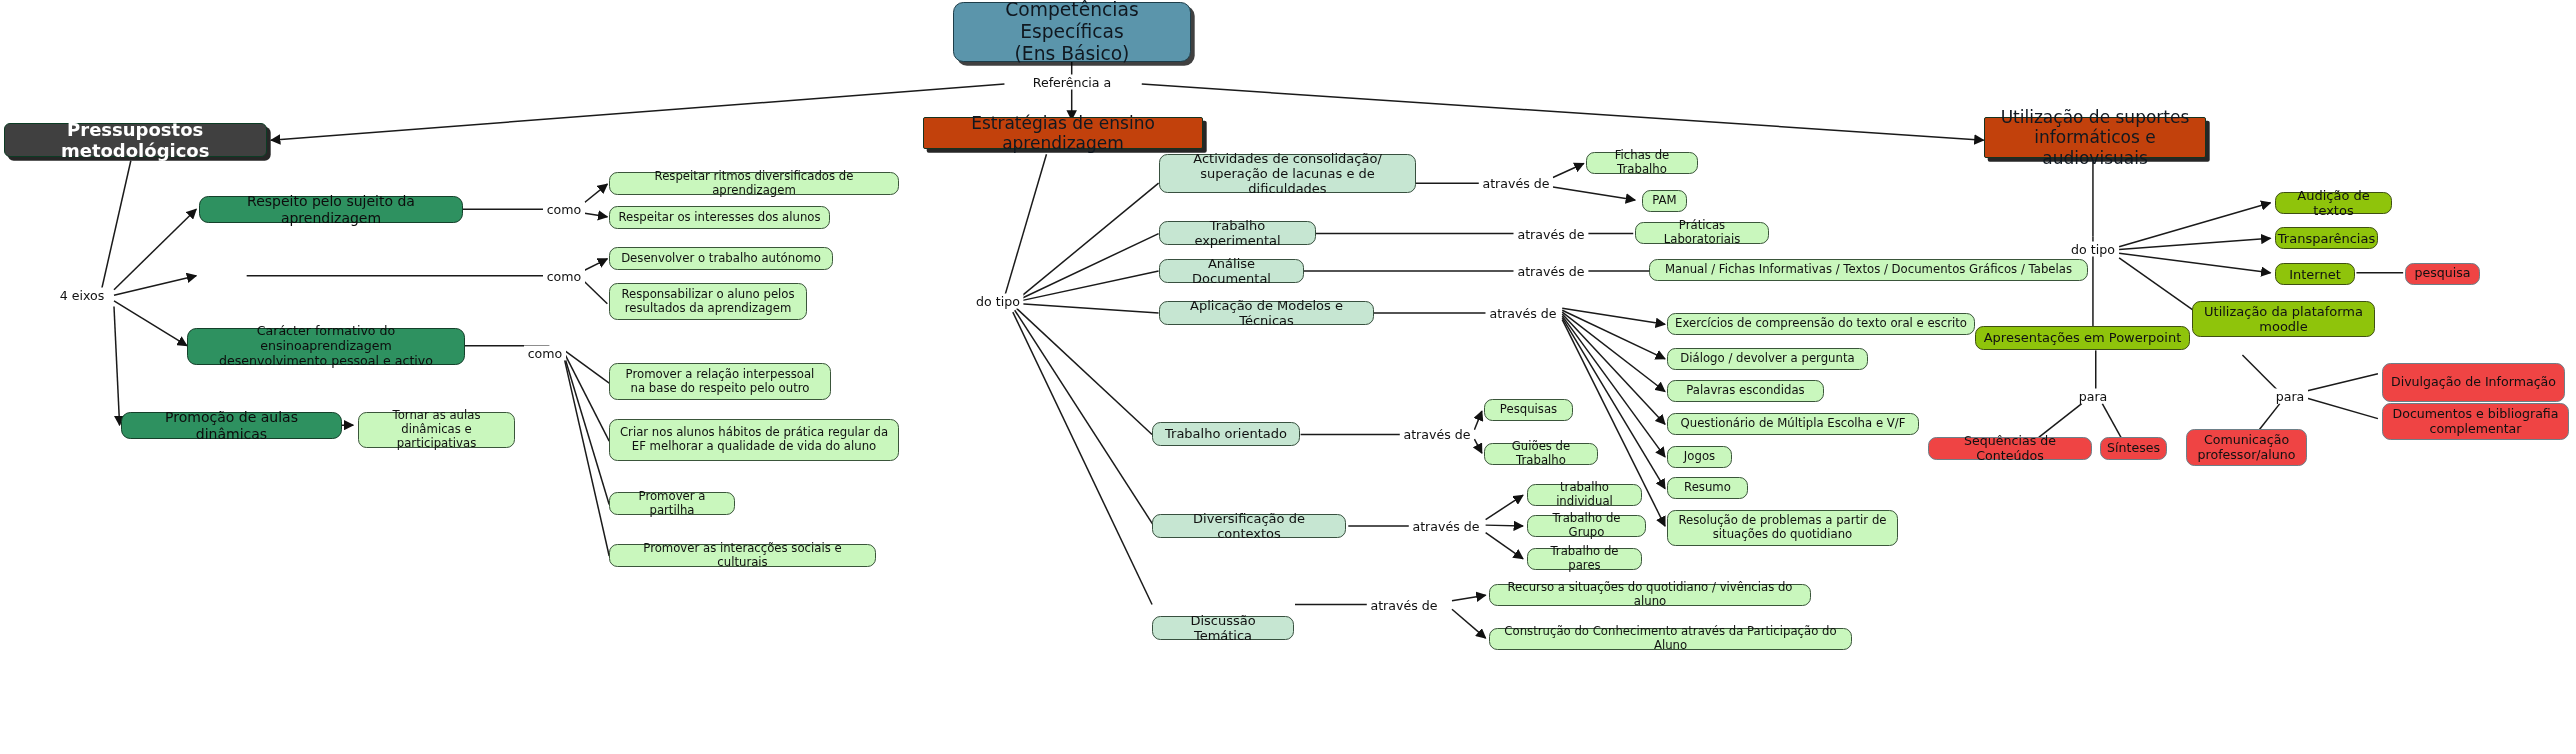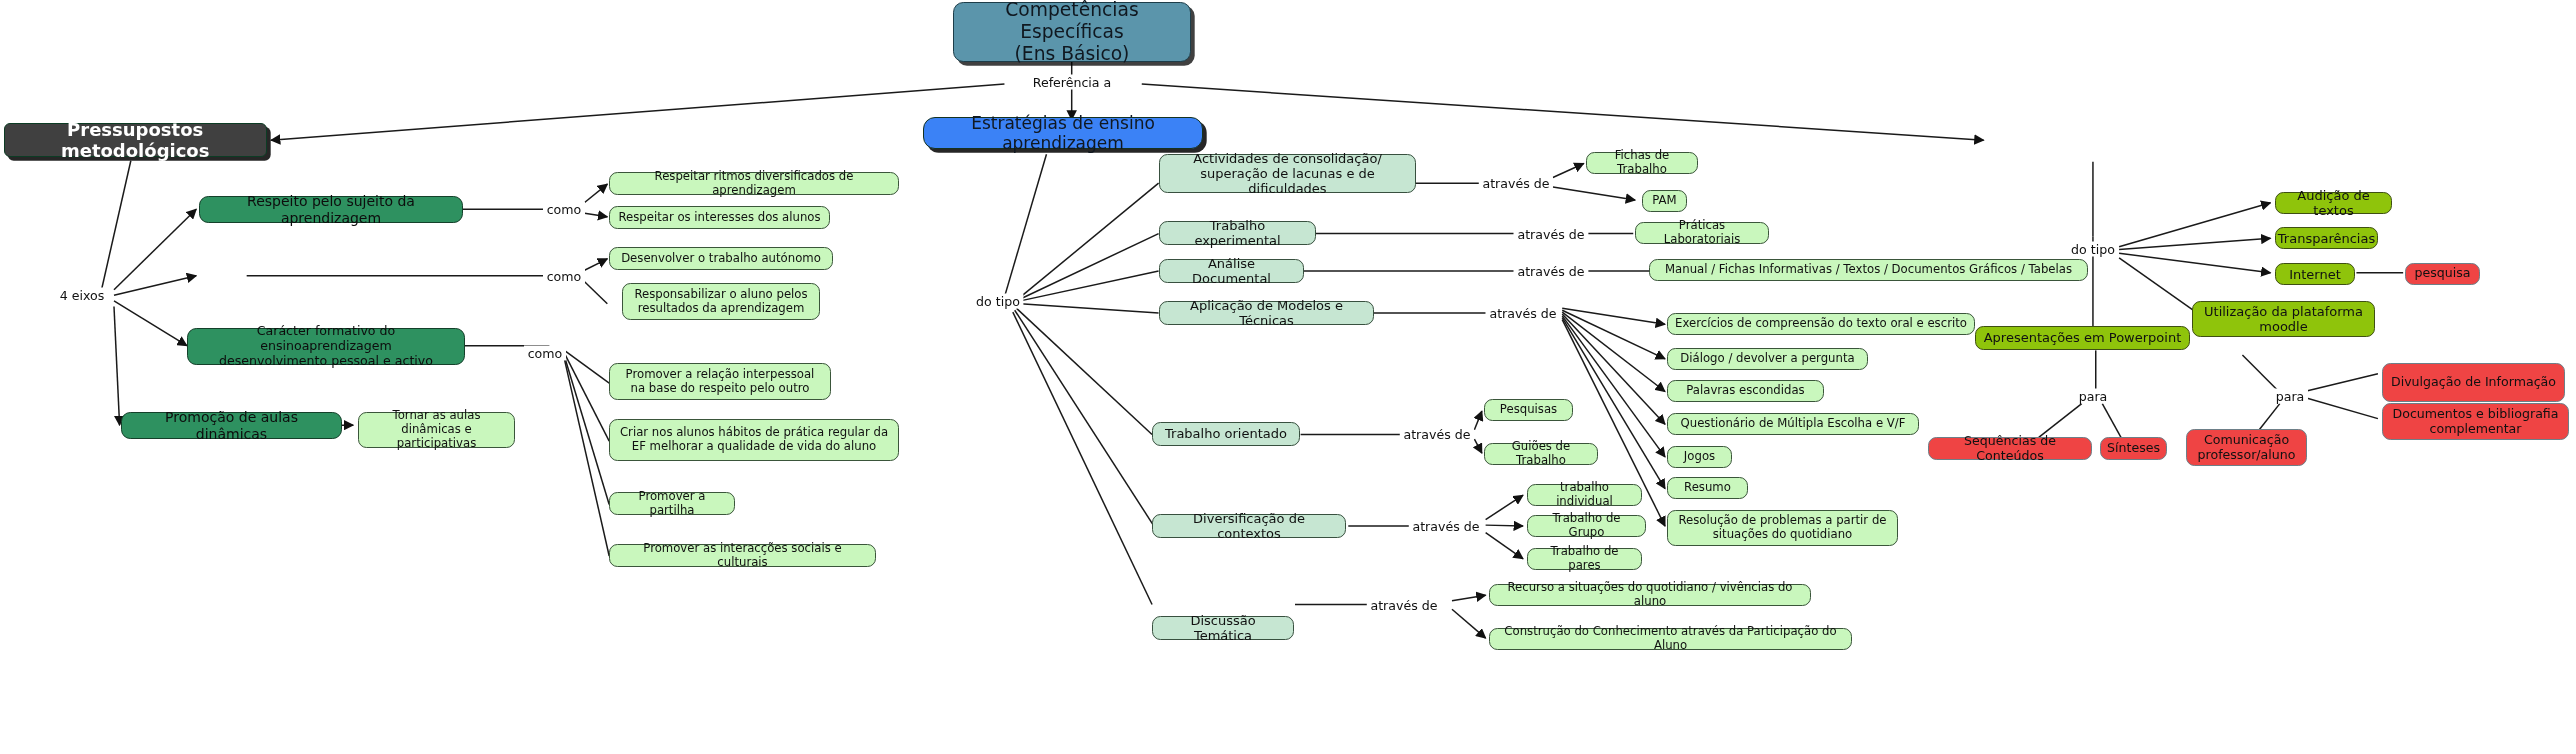--- a/index.html
+++ b/index.html
@@ -12,21 +12,21 @@
 
   
   .n-root{background:#5b95ab;border:1.9px solid #1d3d49;border-radius:10.3px;
           box-shadow:3.7px 3.7px 0 rgba(0,0,0,.75);font-size:18.7px;color:#101820;}
 
   
   .n-dark{background:#404040;border:1.9px solid #0c3c24;border-radius:6px;
           box-shadow:3.7px 3.7px 0 rgba(0,0,0,.85);color:#ffffff;font-weight:bold;font-size:18px;}
 
   
-  .n-sage{background:#3b82f6;border:1.9px solid #16321f;border-radius:12px;
+  .n-sage{background:#c2410c;border:1.9px solid #16321f;border-radius:2px;
           box-shadow:3.7px 3.7px 0 rgba(0,0,0,.85);color:#101820;font-size:17px;}
 
   
   .n-green{background:#2e9160;border:0.9px solid #14402a;color:#0d0d0d;font-size:14px;border-radius:9.3px;}
 
   
   .n-mint{background:#c6e6d2;border:0.9px solid #38503f;color:#111;font-size:13px;border-radius:8.4px;}
 
   
   .n-pale{background:#c9f7bd;border:0.9px solid #3a553a;color:#111;font-size:11.7px;border-radius:8.4px;}
@@ -166,21 +166,21 @@
   <div class="node n-green" style="left:121px;top:412px;width:221px;height:27px;">Promoção de aulas dinâmicas</div>
 
   <div class="lbl" style="left:564px;top:209px;">como</div>
   <div class="lbl" style="left:564px;top:276px;">como</div>
   <div class="lbl" style="left:545px;top:353px;">como</div>
 
   <div class="node n-pale" style="left:609px;top:172px;width:290px;height:23.4px;">Respeitar ritmos diversificados de aprendizagem</div>
   <div class="node n-pale" style="left:609px;top:206px;width:221px;height:23.4px;">Respeitar os interesses dos alunos</div>
 
   <div class="node n-pale" style="left:609px;top:247px;width:224px;height:23.4px;">Desenvolver o trabalho autónomo</div>
-  <div class="node n-pale" style="left:622px;top:283px;width:198px;height:37px;">Responsabilizar o aluno pelos resultados da aprendizagem</div>
+  <div class="node n-pale" style="left:609px;top:283px;width:198px;height:37px;">Responsabilizar o aluno pelos resultados da aprendizagem</div>
 
   <div class="node n-pale" style="left:609px;top:363px;width:222px;height:37px;">Promover a relação interpessoal na base do respeito pelo outro</div>
   <div class="node n-pale" style="left:609px;top:419px;width:290px;height:42px;">Criar nos alunos hábitos de prática regular da EF melhorar a qualidade de vida do aluno</div>
   <div class="node n-pale" style="left:609px;top:492px;width:126px;height:23.4px;">Promover a partilha</div>
   <div class="node n-pale" style="left:609px;top:544px;width:267px;height:23.4px;">Promover as interacções sociais e culturais</div>
 
   <div class="node n-pale" style="left:358px;top:412px;width:157px;height:36px;">Tornar as aulas dinâmicas e participativas</div>
 
   <div class="node n-sage" style="left:923px;top:117px;width:280px;height:32px;">Estratégias de ensino aprendizagem</div>
 
@@ -221,20 +221,24 @@
   <div class="lbl" style="left:1446px;top:526px;">através de</div>
   <div class="node n-pale" style="left:1527px;top:484px;width:115px;height:21.5px;">trabalho individual</div>
   <div class="node n-pale" style="left:1527px;top:515px;width:119px;height:21.5px;">Trabalho de Grupo</div>
   <div class="node n-pale" style="left:1527px;top:548px;width:115px;height:21.5px;">Trabalho de pares</div>
 
   <div class="node n-mint" style="left:1152px;top:592px;width:142px;height:24px;margin-top:24px;">Discussão Temática</div>
   <div class="lbl" style="left:1404px;top:605px;">através de</div>
   <div class="node n-pale" style="left:1489px;top:584px;width:322px;height:21.5px;">Recurso a situações do quotidiano / vivências do aluno</div>
   <div class="node n-pale" style="left:1489px;top:628px;width:363px;height:21.5px;">Construção do Conhecimento através da Participação do Aluno</div>
 
+  <div class="node n-sage" style="left:1984px;top:117px;width:222px;height:41px;flex-direction:column;">
+    <span>Utilização de suportes</span>
+    <span>informáticos e audiovisuais</span>
+  </div>
 
   <div class="lbl" style="left:2093px;top:249px;">do tipo</div>
 
   <div class="node n-lime" style="left:2275px;top:192px;width:117px;height:22.4px;">Audição de textos</div>
   <div class="node n-lime" style="left:2275px;top:227px;width:103px;height:22.4px;">Transparências</div>
   <div class="node n-lime" style="left:2275px;top:263px;width:80px;height:22.4px;">Internet</div>
   <div class="node n-ice" style="left:2405px;top:263px;width:75px;height:21.5px;">pesquisa</div>
 
   <div class="node n-lime" style="left:2192px;top:301px;width:183px;height:36px;flex-direction:column;">
     <span>Utilização da plataforma</span>

